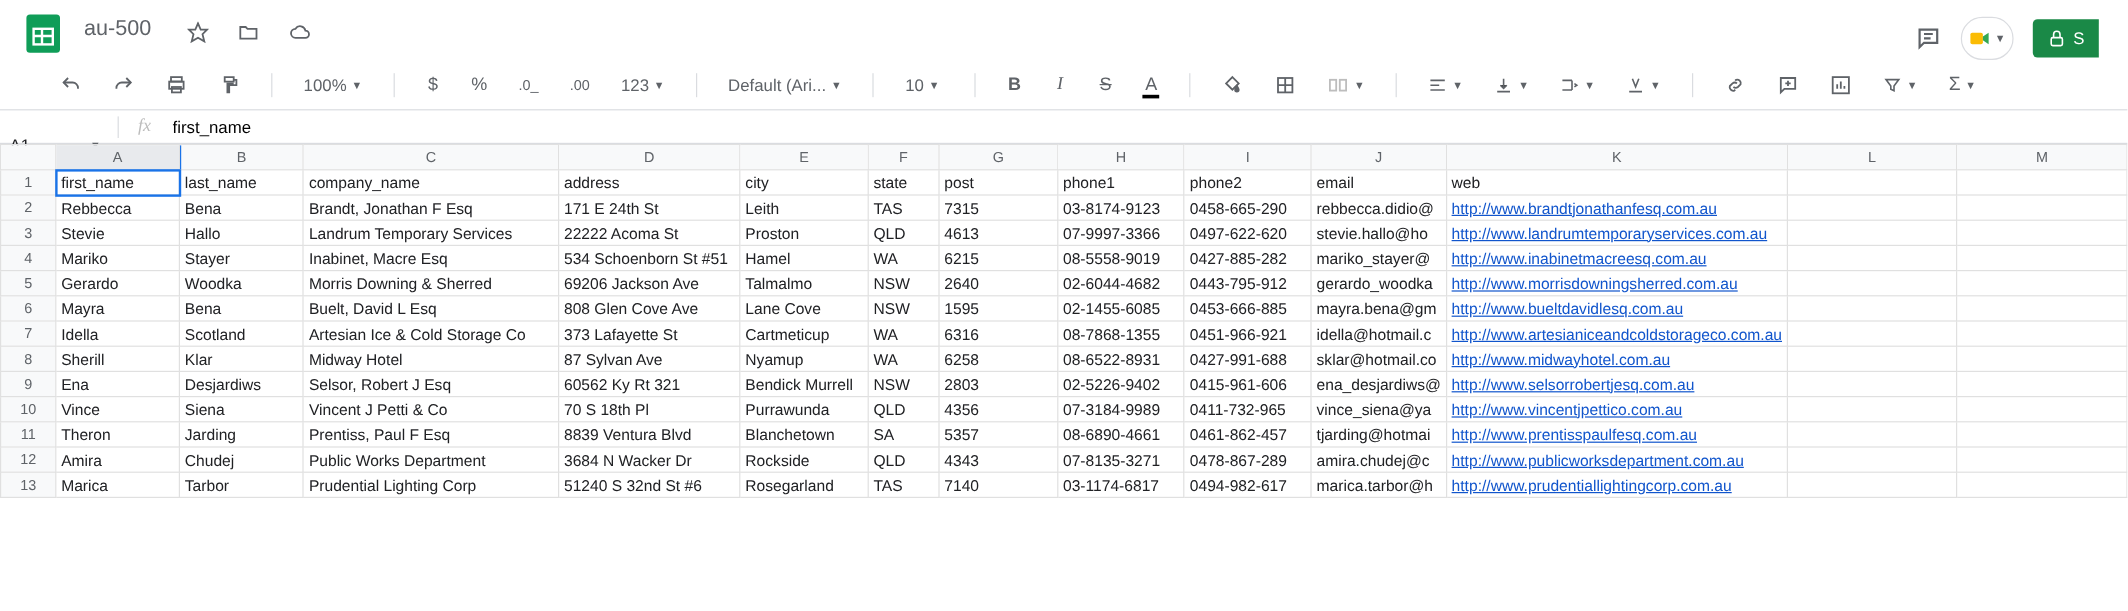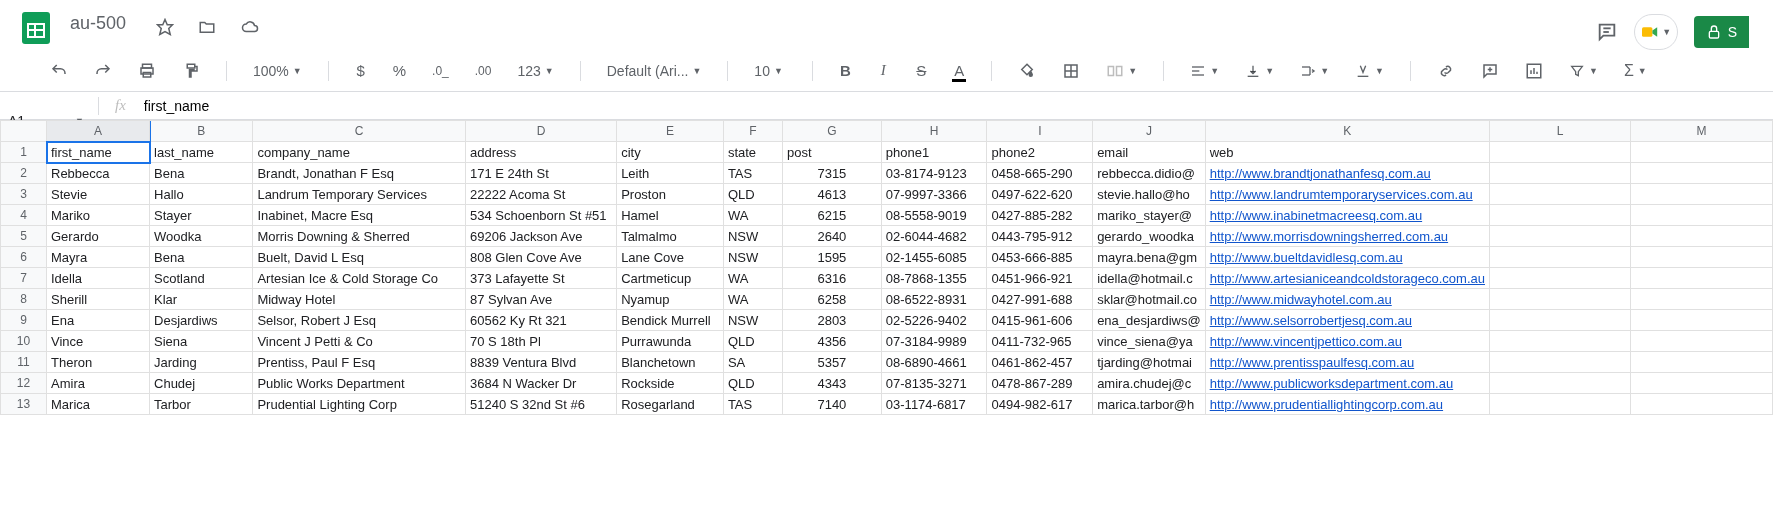--- a/index.html
+++ b/index.html
@@ -37,21 +37,21 @@
   .fx { font-style: italic; color: #bdbdbd; font-family: serif; font-size: 15px; padding: 0 10px; }
   .formula-input { flex:1; padding: 2px 8px; font-size: 14px; border:none; outline:none; }
   
   .sheet { display: flex; }
   .grid-wrap { overflow: auto; }
   table { border-collapse: collapse; table-layout: fixed; }
   th, td { border: 1px solid #e0e0e0; height: 21px; font-size: 13px; white-space: nowrap; overflow: hidden; text-align: left; padding: 0 4px; vertical-align: middle; }
   th { background: #f8f9fa; color: #5f6368; font-weight: normal; text-align: center; font-size: 12px; position: relative; }
   .rowhdr { background: #f8f9fa; color: #5f6368; text-align: center; width: 46px; min-width:46px; font-size:12px; }
   .corner { background: #f8f9fa; width: 46px; }
-  td.num { text-align: center; }
+  td.num { text-align: left; }
   td.link { color: #1155cc; text-decoration: underline; cursor: pointer; }
   .selected-col { background: #e8eaed; }
   .selected-cell { outline: 2px solid #1a73e8; outline-offset: -1px; background:#fff; }
   th.col-B::after { content:''; position:absolute; left:-1px; top:0; bottom:0; width:2px; background:#1a73e8; }
   
   .colA{width:108px}.colB{width:108px}.colC{width:216px}.colD{width:152px}.colE{width:108px}.colF{width:62px}.colG{width:108px}.colH{width:108px}.colI{width:108px}.colJ{width:108px}.colK{width:108px}.colL{width:160px}.colM{width:160px}
 </style>
 </head>
 <body>
 

